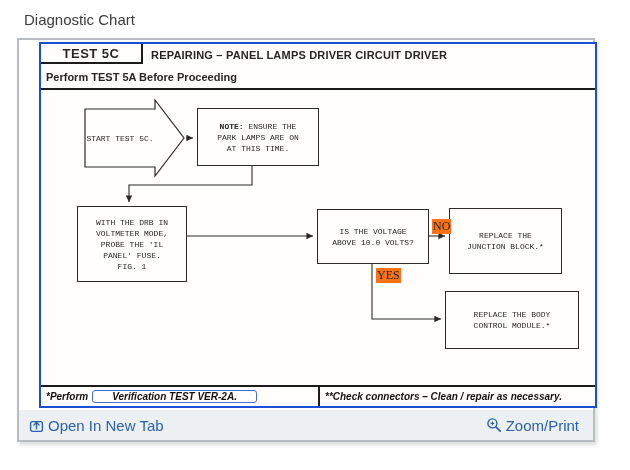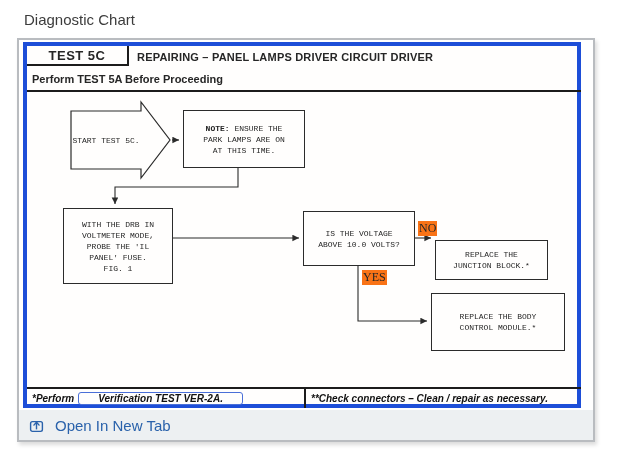--- a/index.html
+++ b/index.html
@@ -6,61 +6,61 @@
   .screen { position:relative; width:630px; height:470px; background:#ffffff; overflow:hidden;
             font-family:"Liberation Sans", sans-serif; }
 
   .page-heading { position:absolute; left:24px; top:11px; font-size:15px; color:#3c3c3c; }
 
   .panel { position:absolute; left:17px; top:38px; width:578px; height:404px;
            border:2px solid #b9bcc0; background:#ffffff; box-sizing:border-box;
            box-shadow:2px 3px 4px rgba(0,0,0,0.14); }
 
   
-  .chart { position:absolute; left:4px; top:2px; width:558px; height:366px;
-           border:4px solid #1d4ed8; background:#fffefd; box-sizing:border-box; color:#262626; }
+  .chart { position:absolute; left:20px; top:2px; width:558px; height:366px;
+           border:2px solid #1d4ed8; background:#fffefd; box-sizing:border-box; color:#262626; }
   .chart * { box-sizing:border-box; }
 
   .test-id-box { position:absolute; left:0; top:0; width:102px; height:20px;
                  border-right:2px solid #1c1c1c; border-bottom:2px solid #1c1c1c;
                  font-weight:bold; font-size:13px; line-height:20px; text-align:center; letter-spacing:0.5px; }
   .chart-title { position:absolute; left:110px; top:5px; font-weight:bold; font-size:11px; letter-spacing:0.2px; }
   .chart-subtitle { position:absolute; left:5px; top:27px; font-weight:bold; font-size:11px; }
   .rule-top { position:absolute; left:0; top:44px; width:554px; height:2px; background:#1c1c1c; }
 
   .connectors { position:absolute; left:0; top:0; width:554px; height:362px; }
 
   .node { position:absolute; display:flex; align-items:center; justify-content:center;
           font-family:"Liberation Mono","DejaVu Sans Mono",monospace; font-size:8px; line-height:11px; }
   .node .txt { white-space:pre-line; text-align:center; width:100%; }
   .box { border:1px solid #2b2b2b; background:#fffefd; }
 
   .start-label { left:44px; top:65px; width:70px; height:58px;justify-content:center; }
   .note        { left:156px; top:64px; width:122px; height:58px; }
   .probe       { left:36px;  top:162px; width:110px; height:76px; }
   .voltage     { left:276px; top:165px; width:112px; height:55px; }
-  .junction    { left:408px; top:164px; width:113px; height:40px;margin-top:30px; }
+  .junction    { left:408px; top:164px; width:113px; height:66px; }
   .bodybox     { left:404px; top:247px; width:134px; height:58px; }
 
   .edge-label { position:absolute; font-family:Liberation Serif, serif;
                 font-size:12px; color:#262626; background:#f97316; padding:0 1px; }
   .no-label  { left:391px; top:175px; }
   .yes-label { left:335px; top:224px; }
 
   .foot-rule { position:absolute; left:0; top:341px; width:554px; height:2px; background:#1c1c1c; }
   .footcell { position:absolute; top:343px; height:19px; display:flex; align-items:center;
               font-size:10px; font-weight:bold; font-style:italic; color:#111; }
   .foot-left  { left:0; width:279px; border-right:2px solid #1c1c1c; padding-left:5px; }
   .foot-right { left:279px; width:275px; padding-left:5px; }
   .hl { display:inline-block; border:1px solid #4a6fd8; border-radius:3px; padding:0 19px; margin-left:4px; }
 
   
   .toolbar { position:absolute; left:0; right:0; bottom:0; height:30px; background:#edf0f2;
              display:flex; align-items:center; justify-content:space-between; padding:0 14px 0 10px; }
-  .link { display:flex; align-items:center; gap:11px; color:#2a62ab; font-size:15px;
+  .link { display:flex; align-items:center; gap:4px; color:#2a62ab; font-size:15px;
           text-decoration:none; cursor:pointer; }
   .link svg { display:block; }
 </style>
 </head>
 <body>
 
 <div class="screen">
 
   <div class="page-heading">Diagnostic Chart</div>
 
@@ -135,16 +135,24 @@
 
     <div class="toolbar">
       <a class="link">
         <svg width="15" height="15" viewBox="0 0 15 15">
           <rect x="1.6" y="3.6" width="11.8" height="9.8" rx="1.8" fill="none" stroke="#2a62ab" stroke-width="1.4"></rect>
           <path d="M7.5 11.4 V4.6" fill="none" stroke="#2a62ab" stroke-width="1.4"></path>
           <path d="M4.9 7.1 L7.5 4.2 L10.1 7.1" fill="none" stroke="#2a62ab" stroke-width="1.4" stroke-linecap="round" stroke-linejoin="round"></path>
         </svg>
         <span>Open In New Tab</span>
       </a>
+      <a class="link">
+        <svg width="16" height="16" viewBox="0 0 16 16">
+          <circle cx="6.4" cy="6.4" r="4.5" fill="none" stroke="#2a62ab" stroke-width="1.4"></circle>
+          <path d="M9.9 9.9 L14.2 14.2" stroke="#2a62ab" stroke-width="1.7" stroke-linecap="round"></path>
+          <path d="M6.4 4.6 V8.2 M4.6 6.4 H8.2" stroke="#2a62ab" stroke-width="1.2"></path>
+        </svg>
+        <span>Zoom/Print</span>
+      </a>
     </div>
 
   </div>
 </div>
 
 </body></html>

